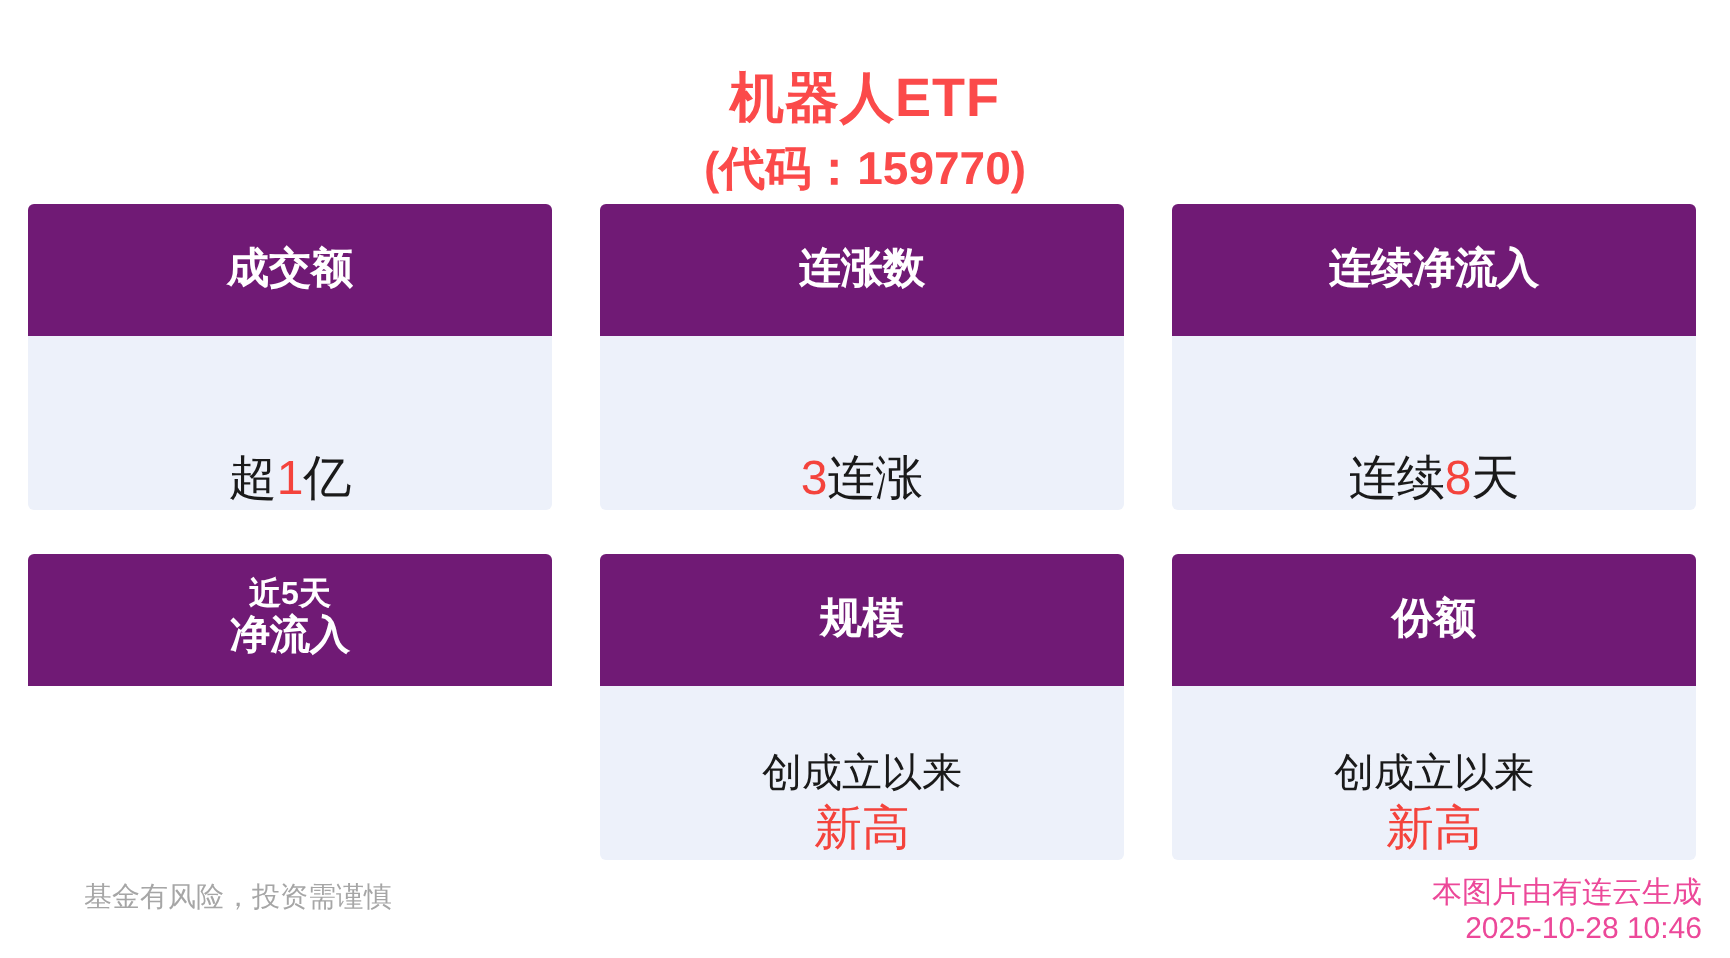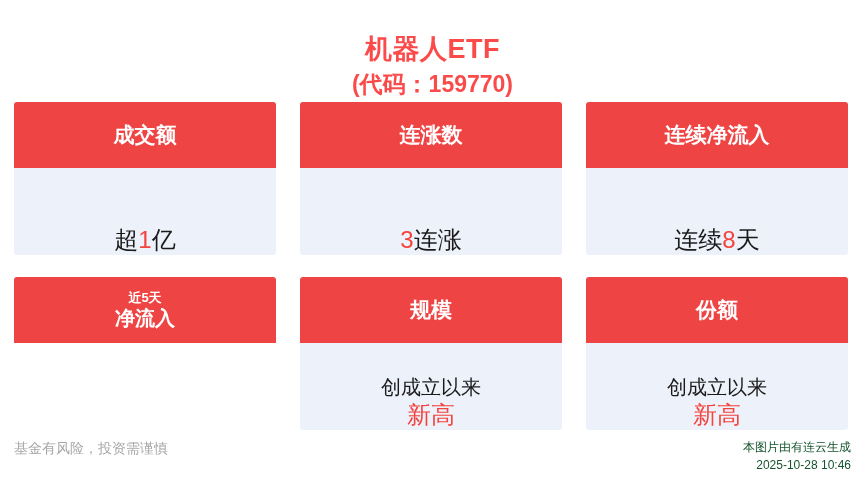--- a/index.html
+++ b/index.html
@@ -47,36 +47,36 @@
     gap: 22px 24px;
   }
   .card {
     width: 262px;
     border-radius: 3px;
     overflow: hidden;
     display: flex;
     flex-direction: column;
   }
   .card-head {
-    background: #ef4444;
+    background: #701a75;
     color: #ffffff;
     height: 66px;
     display: flex;
     flex-direction: column;
     align-items: center;
     justify-content: center;
     text-align: center;
   }
   .card-head .head-main {
     font-size: 21px;
     font-weight: bold;
     line-height: 26px;
   }
   .card-head .head-sub {
-    font-size: 13px;
+    font-size: 16px;
     font-weight: bold;
     line-height: 16px;
   }
   .card-head.two-line .head-main {
     font-size: 20px;
     line-height: 24px;
   }
   .card-body {
     background: #EDF1FA;
     height: 87px;
@@ -109,25 +109,26 @@
     display: flex;
     align-items: flex-start;
     justify-content: space-between;
     padding: 5px 14px 0 14px;
     box-sizing: border-box;
   }
   .footer-left {
     font-size: 14px;
     color: #A6A6A6;
     line-height: 20px;
+    margin-left: 28px;
   }
   .footer-right {
     text-align: right;
-    font-size: 12px;
-    color: #14532d;
+    font-size: 15px;
+    color: #ec4899;
     line-height: 18px;
   }
 </style>
 </head>
 <body>
 
 <div class="header">
   <div class="fund-title">机器人ETF</div>
   <div class="fund-code">(代码：159770)</div>
 </div>

